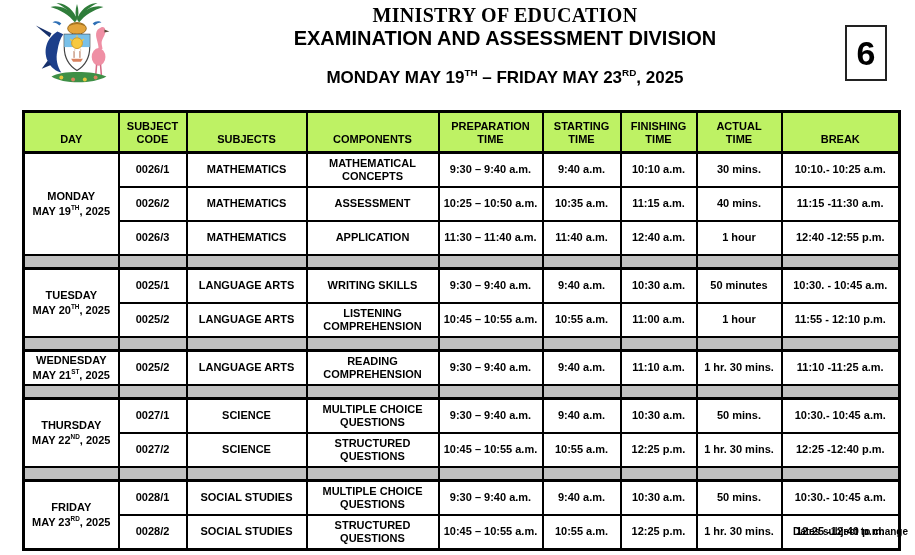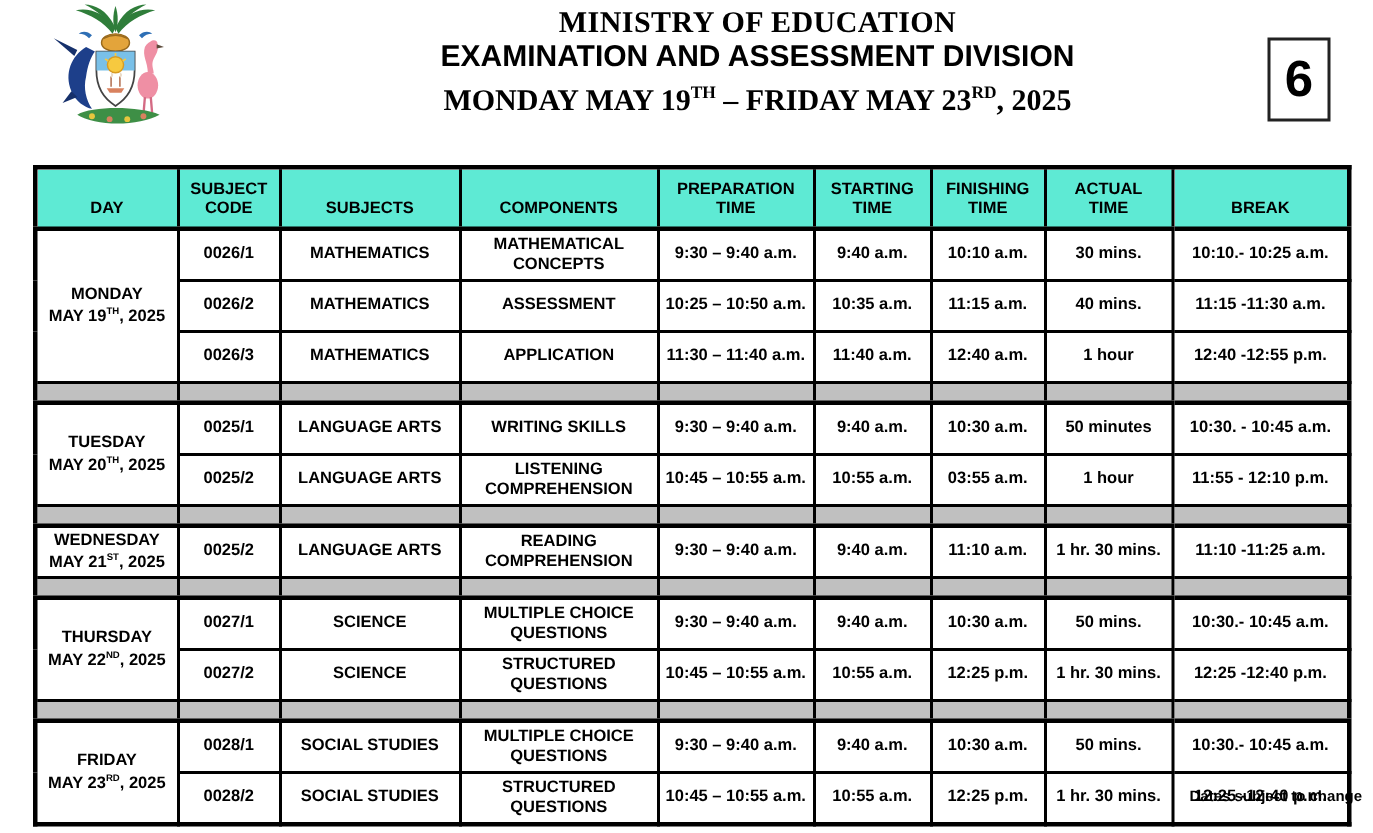--- a/index.html
+++ b/index.html
@@ -9,21 +9,21 @@
     background:#fff;
     font-family:"Liberation Sans", sans-serif;
     color:#000;
     overflow:hidden;
   }
   
   .logo{position:absolute;left:28px;top:2px;width:98px;height:98px;}
   .titles{position:absolute;left:95px;right:0;top:4px;text-align:center;line-height:1.12;}
   .t-serif{font-family:"Liberation Serif", serif;font-weight:bold;font-size:20px;letter-spacing:.3px;}
   .t-sans{font-weight:bold;font-size:20px;margin-top:1px;}
-  .t-date{font-family:Liberation Serif, serif;font-weight:bold;font-size:20px;margin-top:6px;}
+  .t-date{font-family:Liberation Sans, sans-serif;font-weight:bold;font-size:17px;margin-top:18px;}
   sup{font-size:.58em;vertical-align:super;line-height:0;}
   .grade-box{
     position:absolute;left:845px;top:25px;width:38px;height:52px;
     border:2px solid #222;display:flex;align-items:center;justify-content:center;
     font-size:34px;font-weight:bold;background:#fff;
   }
   
   table.tt{
     position:absolute;left:22px;top:110px;width:876px;
     border-collapse:collapse;table-layout:fixed;
@@ -31,21 +31,21 @@
   }
   .tt th,.tt td{
     border:2px solid #000;
     text-align:center;vertical-align:middle;
     font-size:11px;font-weight:bold;
     padding:1px 2px;
     white-space:pre-line;
     overflow:hidden;
   }
   .tt th{
-    background:#5eead4;
+    background:#bef264;
     height:33px;vertical-align:bottom;padding-bottom:4px;
     line-height:1.25;
   }
   .tt td{height:30px;line-height:1.2;}
   tr.spacer td{background:#c0c0c0;height:11px;padding:0;}
   tr.block-top td{border-top:3px solid #000;}
   td.day-cell{line-height:1.35;}
   
   .footnote{position:absolute;left:793px;top:526px;font-size:10px;font-weight:bold;text-align:center;}
 </style>
@@ -197,21 +197,21 @@
         <td>50 minutes</td>
         <td>10:30. - 10:45 a.m.</td>
       </tr>
       <tr>
         <td>0025/2</td>
         <td>LANGUAGE ARTS</td>
         <td>LISTENING
 COMPREHENSION</td>
         <td>10:45 – 10:55 a.m.</td>
         <td>10:55 a.m.</td>
-        <td>03:55 a.m.</td>
+        <td>11:00 a.m.</td>
         <td>1 hour</td>
         <td>11:55 - 12:10 p.m.</td>
       </tr>
       <tr class="spacer">
           <td></td>
           <td></td>
           <td></td>
           <td></td>
           <td></td>
           <td></td>

